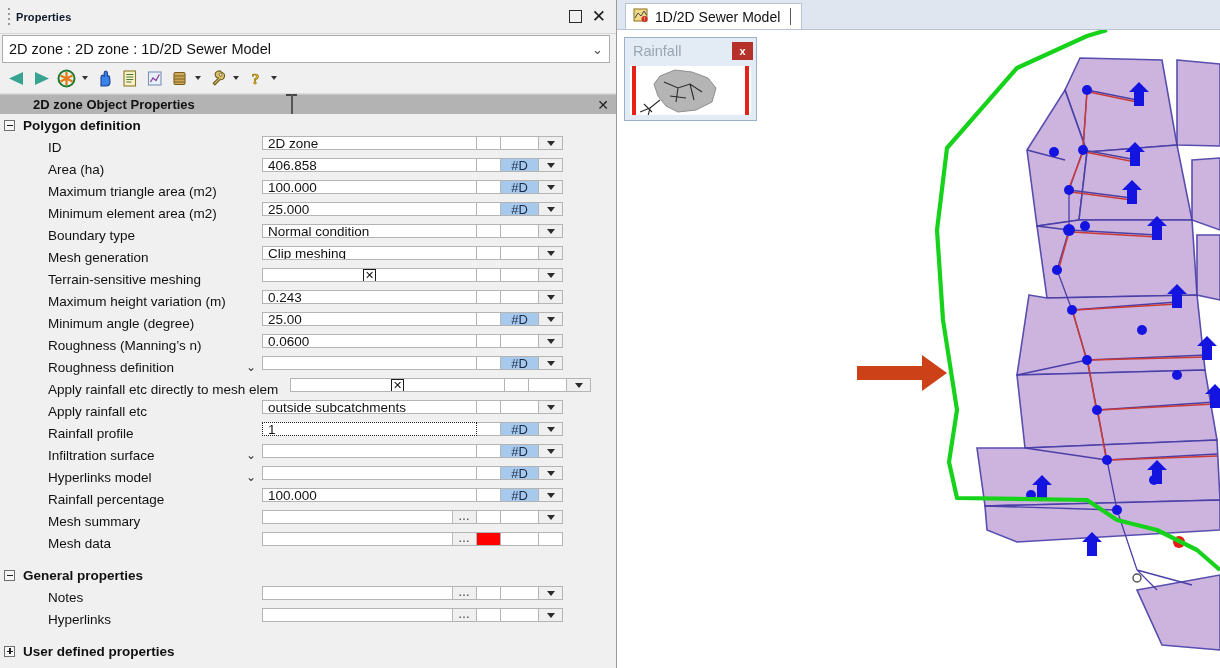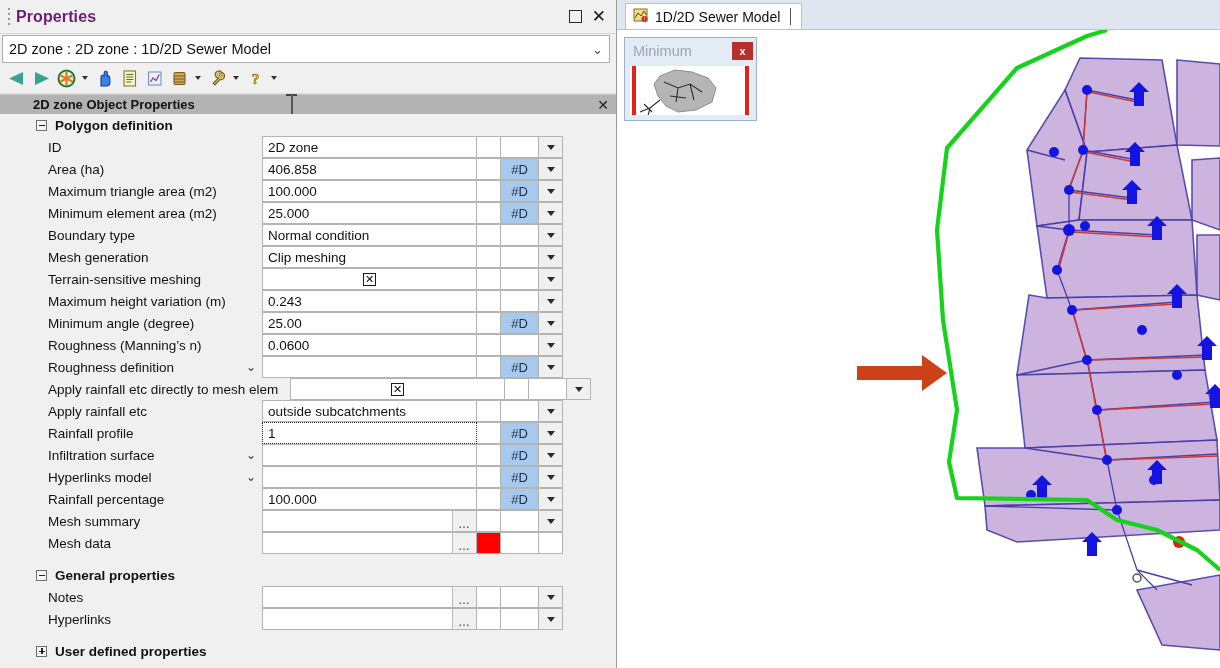--- a/index.html
+++ b/index.html
@@ -18,21 +18,21 @@
     box-sizing:border-box;display:flex;flex-direction:column;
   }
   .titlebar{
     height:34px;flex:0 0 34px;background:#f0f0f0;
     display:flex;align-items:center;padding:0 6px 0 4px;
     border-bottom:1px solid #d8d8d8;box-sizing:border-box;
   }
   .grip{width:10px;height:22px;display:flex;flex-direction:column;
     justify-content:center;align-items:center;gap:3px;margin-right:2px;}
   .grip i{display:block;width:2px;height:2px;background:#7a7a7a;border-radius:50%;}
-  .title-text{font-weight:bold;font-size:16px;color:#701a75;letter-spacing:.1px;}
+  .title-text{font-weight:bold;font-size:11px;color:#0f172a;letter-spacing:.1px;}
   .title-btns{margin-left:auto;display:flex;align-items:center;gap:10px;padding-right:4px;}
   .tb-restore{width:13px;height:13px;border:1.6px solid #2a2a2a;box-sizing:border-box;}
   .tb-close{font-size:17px;line-height:13px;font-weight:bold;color:#1a1a1a;font-family:"DejaVu Sans",sans-serif;}
 
   .combo-row{
     flex:0 0 28px;height:28px;margin:1px 6px 0 2px;
     background:#fff;border:1px solid #adadad;box-sizing:border-box;
     display:flex;align-items:center;padding:0 6px;
   }
   .combo-text{font-size:14.5px;color:#111;white-space:nowrap;}
@@ -57,39 +57,39 @@
   .section-head .sh-x{margin-left:auto;padding-right:7px;font-size:14px;color:#222;font-weight:bold;}
   .splitter-handle{position:absolute;left:284px;top:-2px;width:14px;height:24px;}
   .splitter-handle:before,.splitter-handle:after{
     content:"";position:absolute;left:2px;width:11px;height:2px;background:#444;}
   .splitter-handle:before{top:1px;}
   .splitter-handle:after{bottom:1px;}
   .splitter-handle i{position:absolute;left:7px;top:1px;width:1.5px;height:22px;background:#555;}
 
   .grid-area{flex:1 1 auto;overflow:hidden;background:#f0f0f0;position:relative;}
 
-  .grp{display:flex;align-items:center;height:22px;padding-left:4px;margin-left:32px;}
+  .grp{display:flex;align-items:center;height:22px;padding-left:4px;}
   .grp .tog{
     width:11px;height:11px;border:1px solid #6f6f6f;background:#f7f7f7;
     box-sizing:border-box;position:relative;margin-right:8px;flex:0 0 11px;}
   .grp .tog:before{content:"";position:absolute;left:1.5px;top:4px;width:6px;height:1.4px;background:#222;}
   .grp .tog.plus:after{content:"";position:absolute;left:4.3px;top:1.5px;width:1.4px;height:6px;background:#222;}
   .grp .gname{font-weight:bold;font-size:13.5px;color:#111;}
 
   .row{display:flex;align-items:stretch;height:22px;}
   .lbl{
     width:262px;flex:0 0 262px;padding-left:48px;box-sizing:border-box;
     display:flex;align-items:center;font-size:13.5px;color:#111;
     white-space:nowrap;position:relative;overflow:visible;
   }
   .lbl .chev{position:absolute;right:6px;top:50%;transform:translateY(-50%);
     font-size:12px;color:#333;line-height:1;font-family:"DejaVu Sans",sans-serif;}
   .lbl.wide{width:290px;flex:0 0 290px;}
 
-  .cells{display:flex;align-items:stretch;flex:0 0 auto;height:22px;margin-left:0;}
+  .cells{display:flex;align-items:stretch;flex:0 0 auto;height:14px;margin-left:0;}
   .c-val{
     width:215px;flex:0 0 215px;background:#fff;border:1px solid #b4b4b4;
     box-sizing:border-box;display:flex;align-items:center;padding-left:5px;
     font-size:13.5px;color:#111;position:relative;white-space:nowrap;overflow:hidden;
   }
   .c-val.focus{border:1px dotted #222;}
   .c-val .dots{
     position:absolute;right:0;top:0;bottom:0;width:24px;background:#f0f0f0;
     border-left:1px solid #b9b9b9;display:flex;align-items:flex-end;justify-content:center;
     padding-bottom:1px;box-sizing:border-box;font-size:12px;color:#333;letter-spacing:1px;line-height:12px;
@@ -662,21 +662,21 @@
         <polyline points="490,0 470,6 400,38 330,118 320,200 326,290 340,380 332,432 340,468 470,470 500,490 540,500 580,520 603,540" fill="none" stroke="#16d21b" stroke-width="4.2" stroke-linejoin="round"></polyline>
 
         <g>
           <path d="M240,336 L305,336 L305,325 L330,343 L305,361 L305,350 L240,350 Z" fill="#cc4118"></path>
         </g>
       </svg>
     </div>
 
     <div class="locator">
       <div class="loc-head">
-        <span class="loc-title">Minimum</span>
+        <span class="loc-title">Rainfall</span>
         <span class="loc-x">x</span>
       </div>
       <div class="loc-body">
         <span class="loc-bar" style="left:2px"></span>
         <span class="loc-bar" style="right:2px"></span>
         <svg width="125" height="52" viewBox="0 0 125 52" style="display:block">
           <path d="M30,10 L45,4 L62,6 L78,12 L86,22 L82,36 L66,44 L48,46 L36,40 L28,30 L24,18 Z" fill="#b5b5b5" stroke="#8e8e8e" stroke-width="1"></path>
           <path d="M34,16 L48,22 L60,18 L72,26 M48,22 L46,36 M60,18 L64,34 M40,30 L56,32
                    M30,34 L20,42 L10,46 M20,42 L18,50 M14,38 L22,46" fill="none" stroke="#2b2b2b" stroke-width="1.1"></path>
         </svg>

